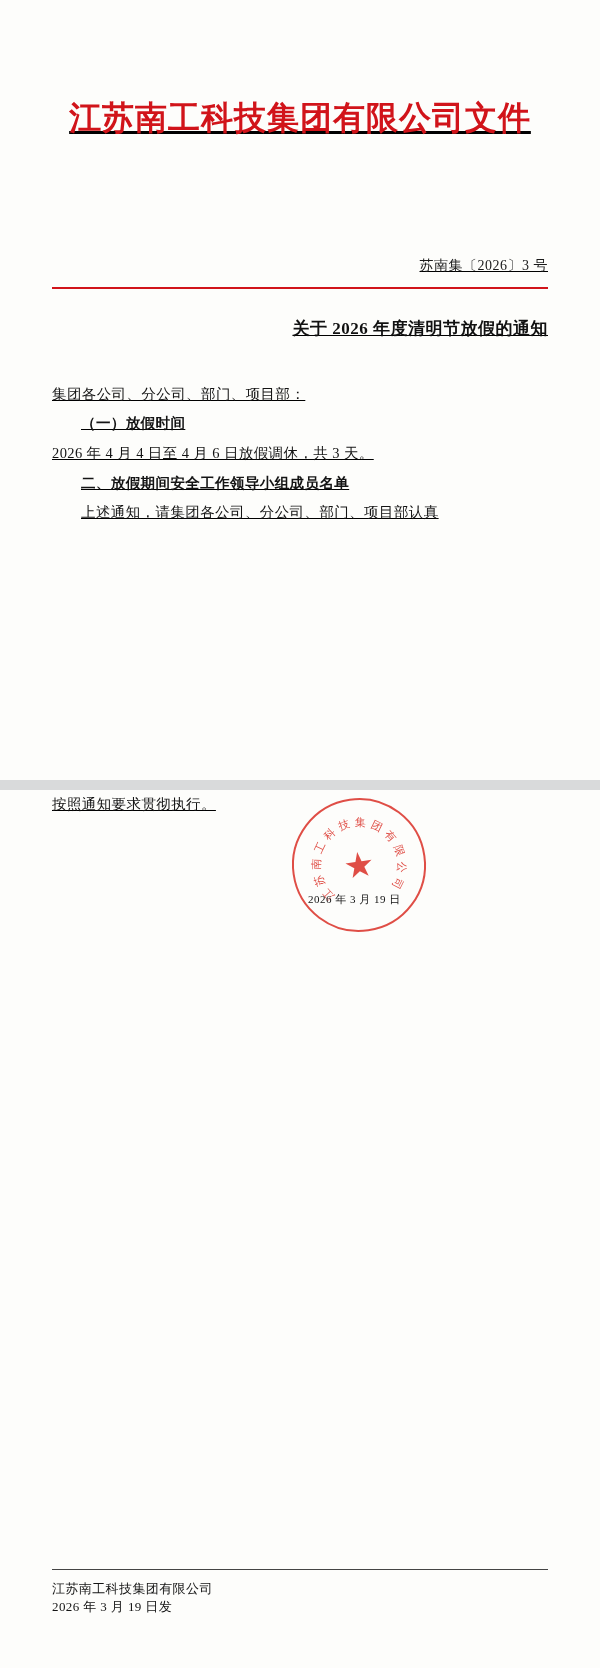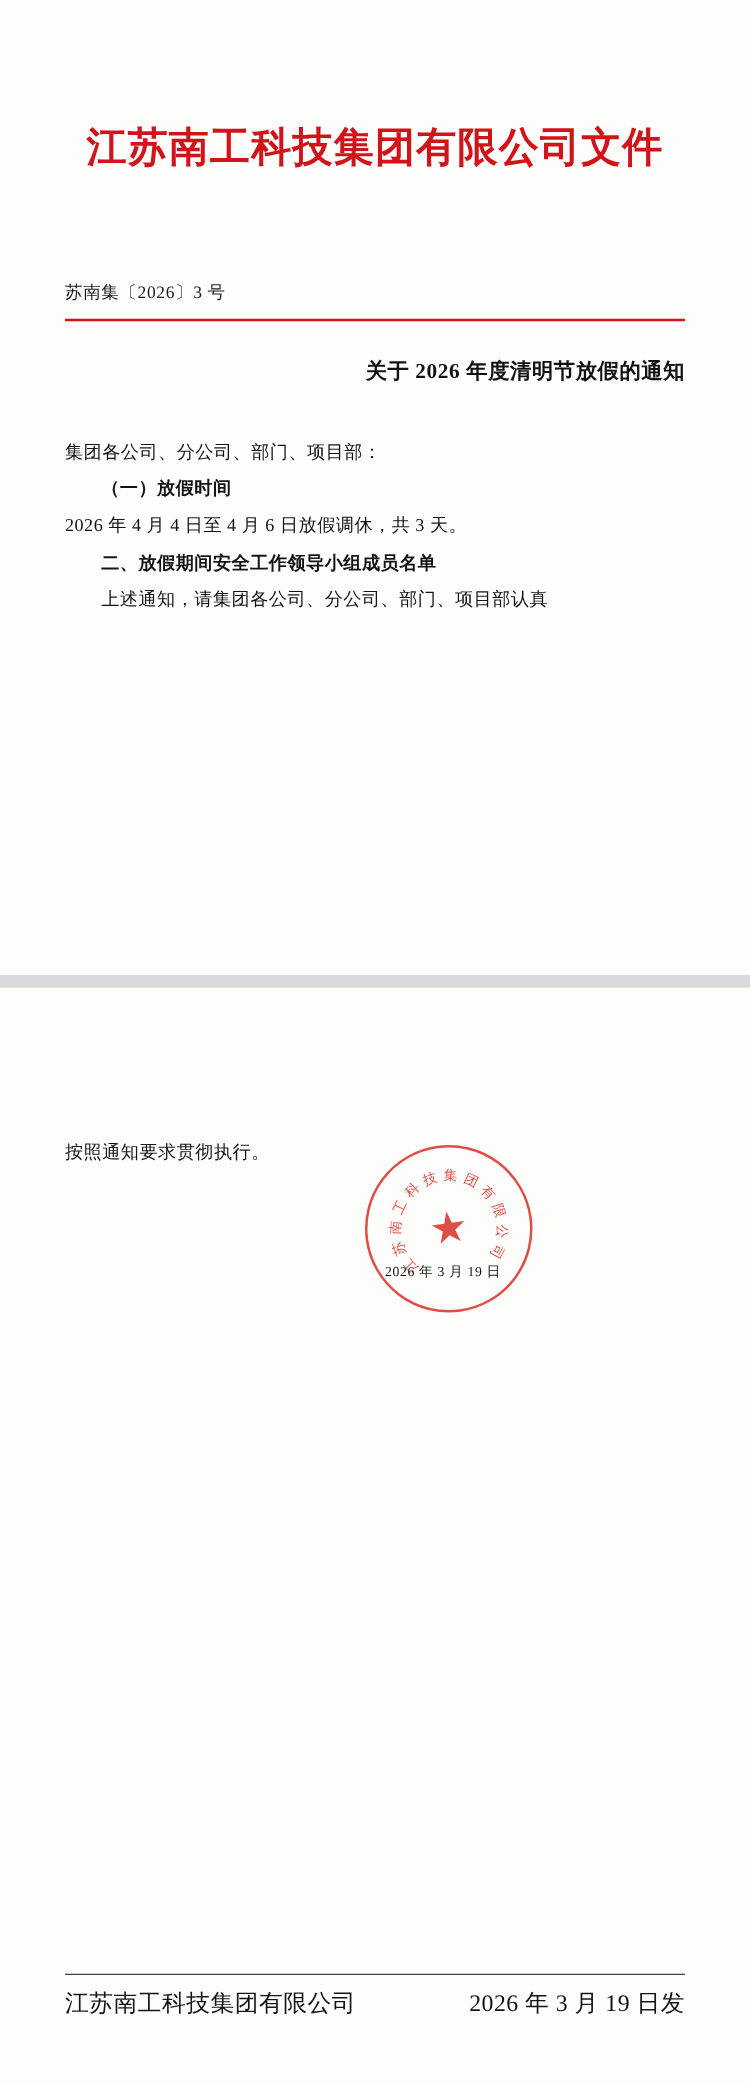--- a/index.html
+++ b/index.html
@@ -7,21 +7,22 @@
     padding: 0;
     background: #d9dadb;
   }
   body {
     width: 600px;
     font-family: "Liberation Serif", "DejaVu Serif", serif;
   }
   .page-wrap {
     width: 600px;
     margin: 0 auto;
-    background: #fca5a5;
+    background: #0ea5e9;
+    text-decoration: underline;
   }
   .page {
     position: relative;
     background: #fdfdfb;
     box-sizing: border-box;
     overflow: hidden;
   }
   .page-one {
     width: 600px;
     height: 780px;
@@ -45,22 +46,22 @@
   .masthead-title {
     color: #d1141a;
     font-size: 33px;
     font-weight: bold;
     letter-spacing: 1px;
     font-family: "Liberation Serif", "DejaVu Serif", serif;
     white-space: nowrap;
     transform: scaleX(0.97);
   }
   .doc-number {
-    text-align: left;
-    margin-top: 84px;
+    text-align: right;
+    margin-top: 116px;
     font-size: 14px;
     color: #1a1a1a;
     letter-spacing: 0.5px;
   }
   .red-rule {
     margin-top: 12px;
     height: 1.6px;
     background: #d1141a;
     width: 100%;
   }
@@ -87,21 +88,20 @@
   }
   .indent2 {
     text-indent: 2em;
   }
   .b {
     font-weight: bold;
   }
 
   
   .p2-text {
-    padding-top: 118px;
     font-size: 14.5px;
     line-height: 2.05;
     color: #141414;
     letter-spacing: 0.4px;
   }
   .seal-area {
     position: relative;
     height: 150px;
   }
   .seal {
@@ -165,24 +165,25 @@
     right: 52px;
     bottom: 52px;
   }
   .footer-rule {
     height: 1px;
     background: #444;
     margin-bottom: 10px;
   }
   .footer-row {
     display: flex;
-    justify-content: space-between;
-    font-size: 19px;
+    justify-content: flex-end;
+    font-size: 13px;
     color: #141414;
     letter-spacing: 0.4px;
+    flex-direction: column;
   }
 </style>
 </head>
 <body>
 
 <div class="page-wrap">
 
   <div class="page page-one">
 
     <div class="masthead">

